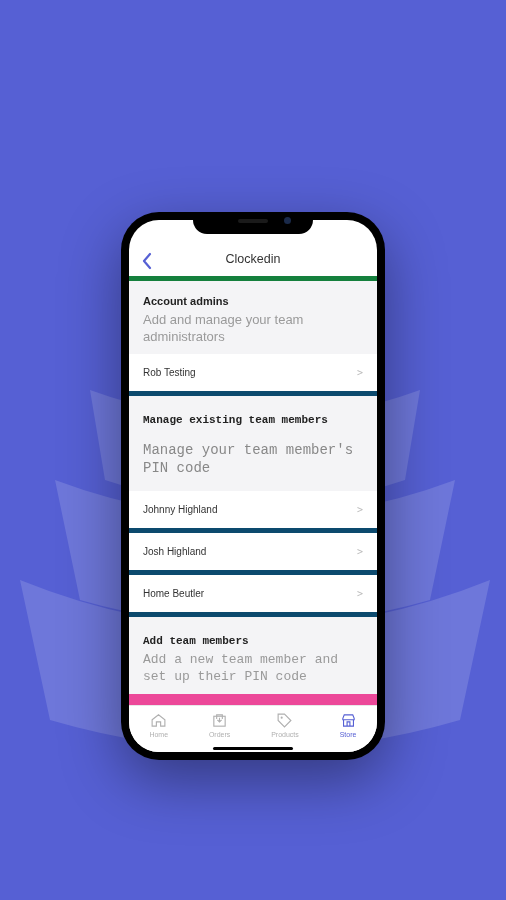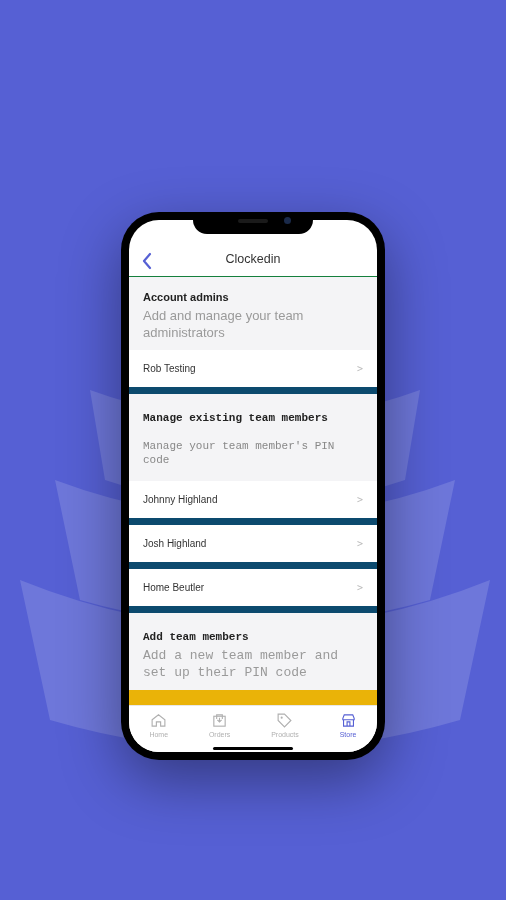--- a/index.html
+++ b/index.html
@@ -69,69 +69,69 @@
       background: #1a2a4a;
       border-radius: 50%;
     }
     .header {
       padding-top: 32px;
       padding-bottom: 10px;
       display: flex;
       align-items: center;
       justify-content: center;
       position: relative;
-      border-bottom: 1px solid #15803d;
+      border-bottom: 5px solid #15803d;
     }
     .back-btn {
       position: absolute;
       left: 12px;
       top: 32px;
       color: #5660d4;
       font-size: 20px;
       font-weight: 300;
     }
     .back-btn svg { width: 11px; height: 18px; }
     .header-title {
       font-size: 12.5px;
       font-weight: 500;
       color: #333;
     }
     .content {
       flex: 1;
       overflow-y: auto;
-      background: #eab308;
+      background: #ec4899;
     }
     .section-header {
       padding: 14px 14px 8px 14px;
       background: #f4f4f6;
     }
     .section-header.tight { padding-top: 18px; font-family: Liberation Mono, monospace; }
     .section-title {
       font-size: 11px;
       font-weight: 700;
       color: #222;
       margin-bottom: 5px;
     }
     .section-subtitle {
       font-size: 13px;
       color: #9a9a9a;
       line-height: 1.3;
     }
     .section-subtitle.large {
-      font-size: 11px;
+      font-size: 14px;
       color: #888;
       padding-top: 2px;
     }
     .list-row {
       background: #fff;
       padding: 13px 14px;
       display: flex;
       align-items: center;
       justify-content: space-between;
-      border-bottom: 7px solid #0c4a6e;
+      border-bottom: 5px solid #0c4a6e;
       font-size: 10px;
       color: #333;
     }
     .list-row:last-child { border-bottom: none; }
     .chev { color: #bbb; font-size: 10px; font-family: monospace; }
     .tabbar {
       display: flex;
       justify-content: space-around;
       align-items: center;
       padding: 6px 0 14px 0;

